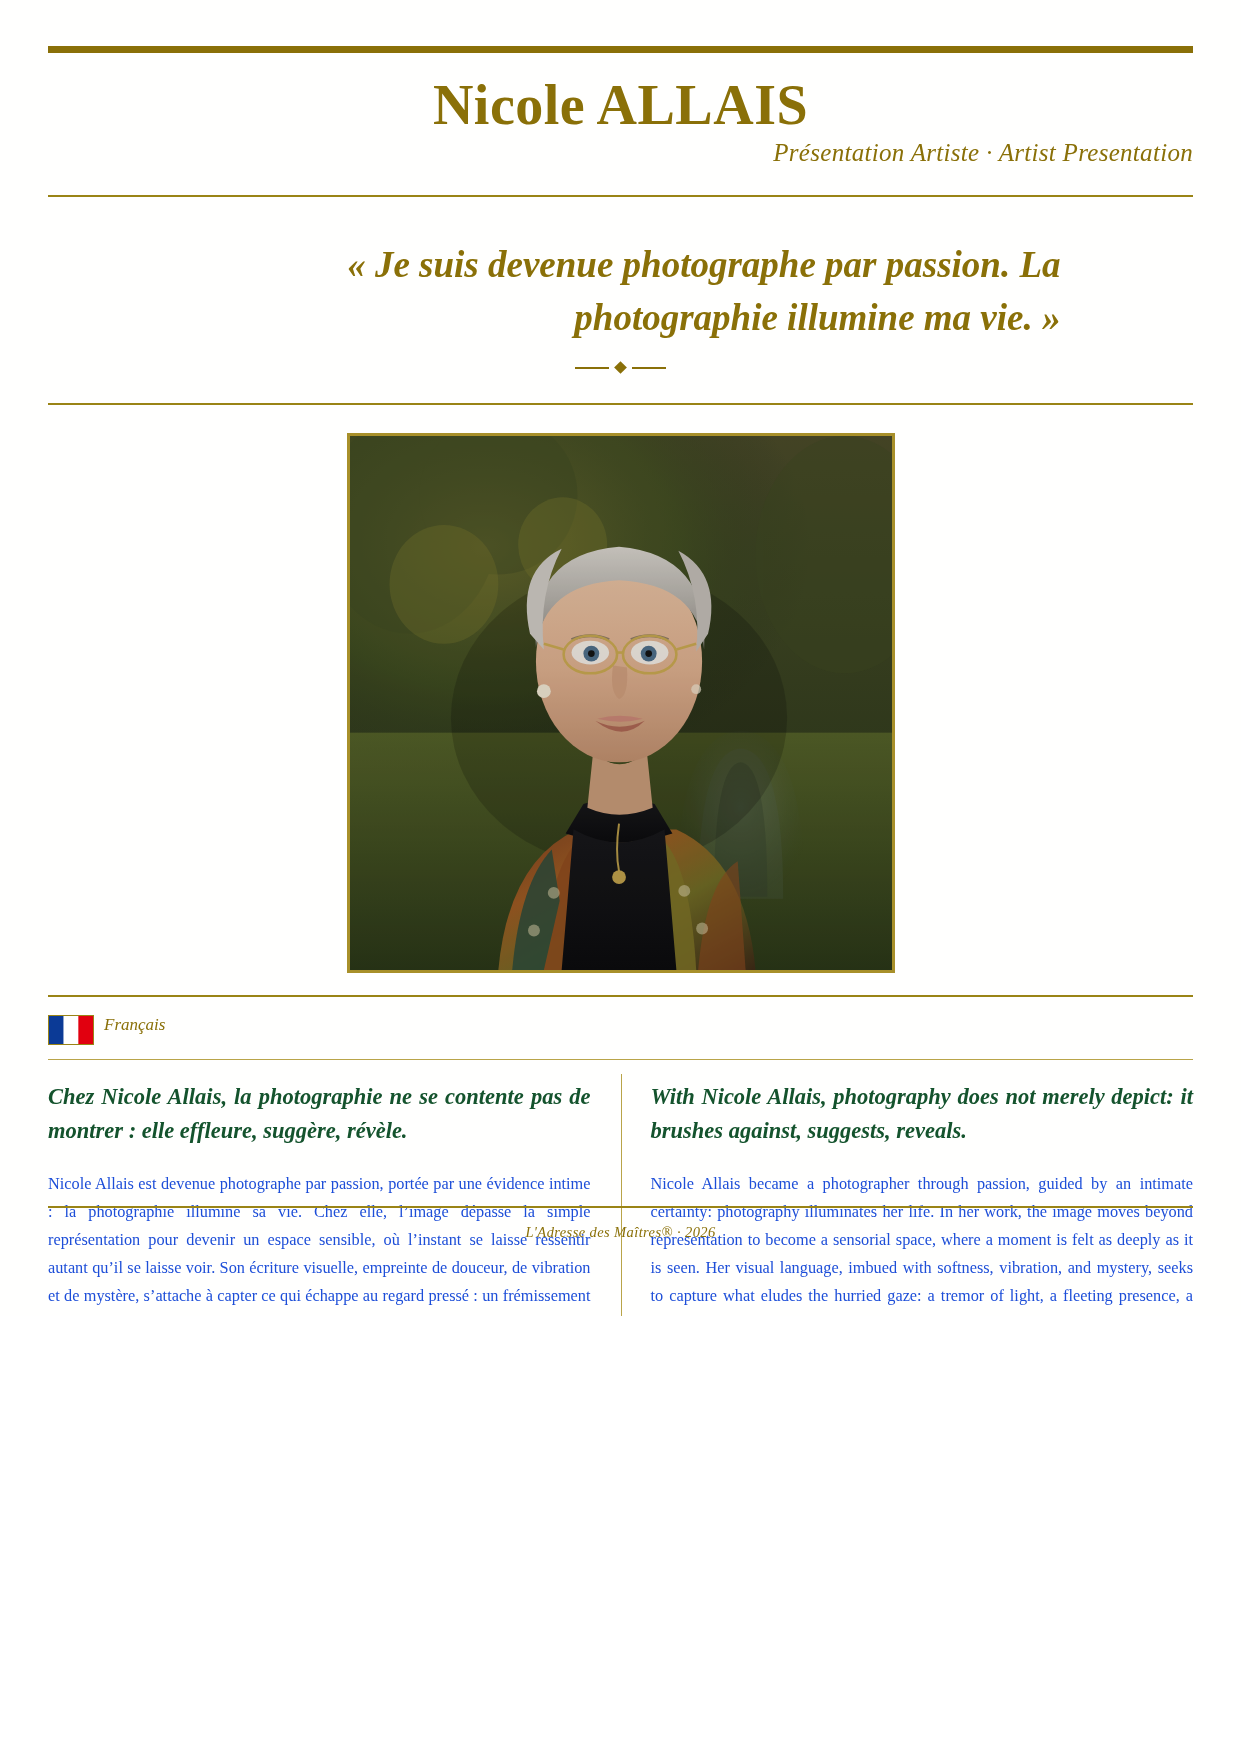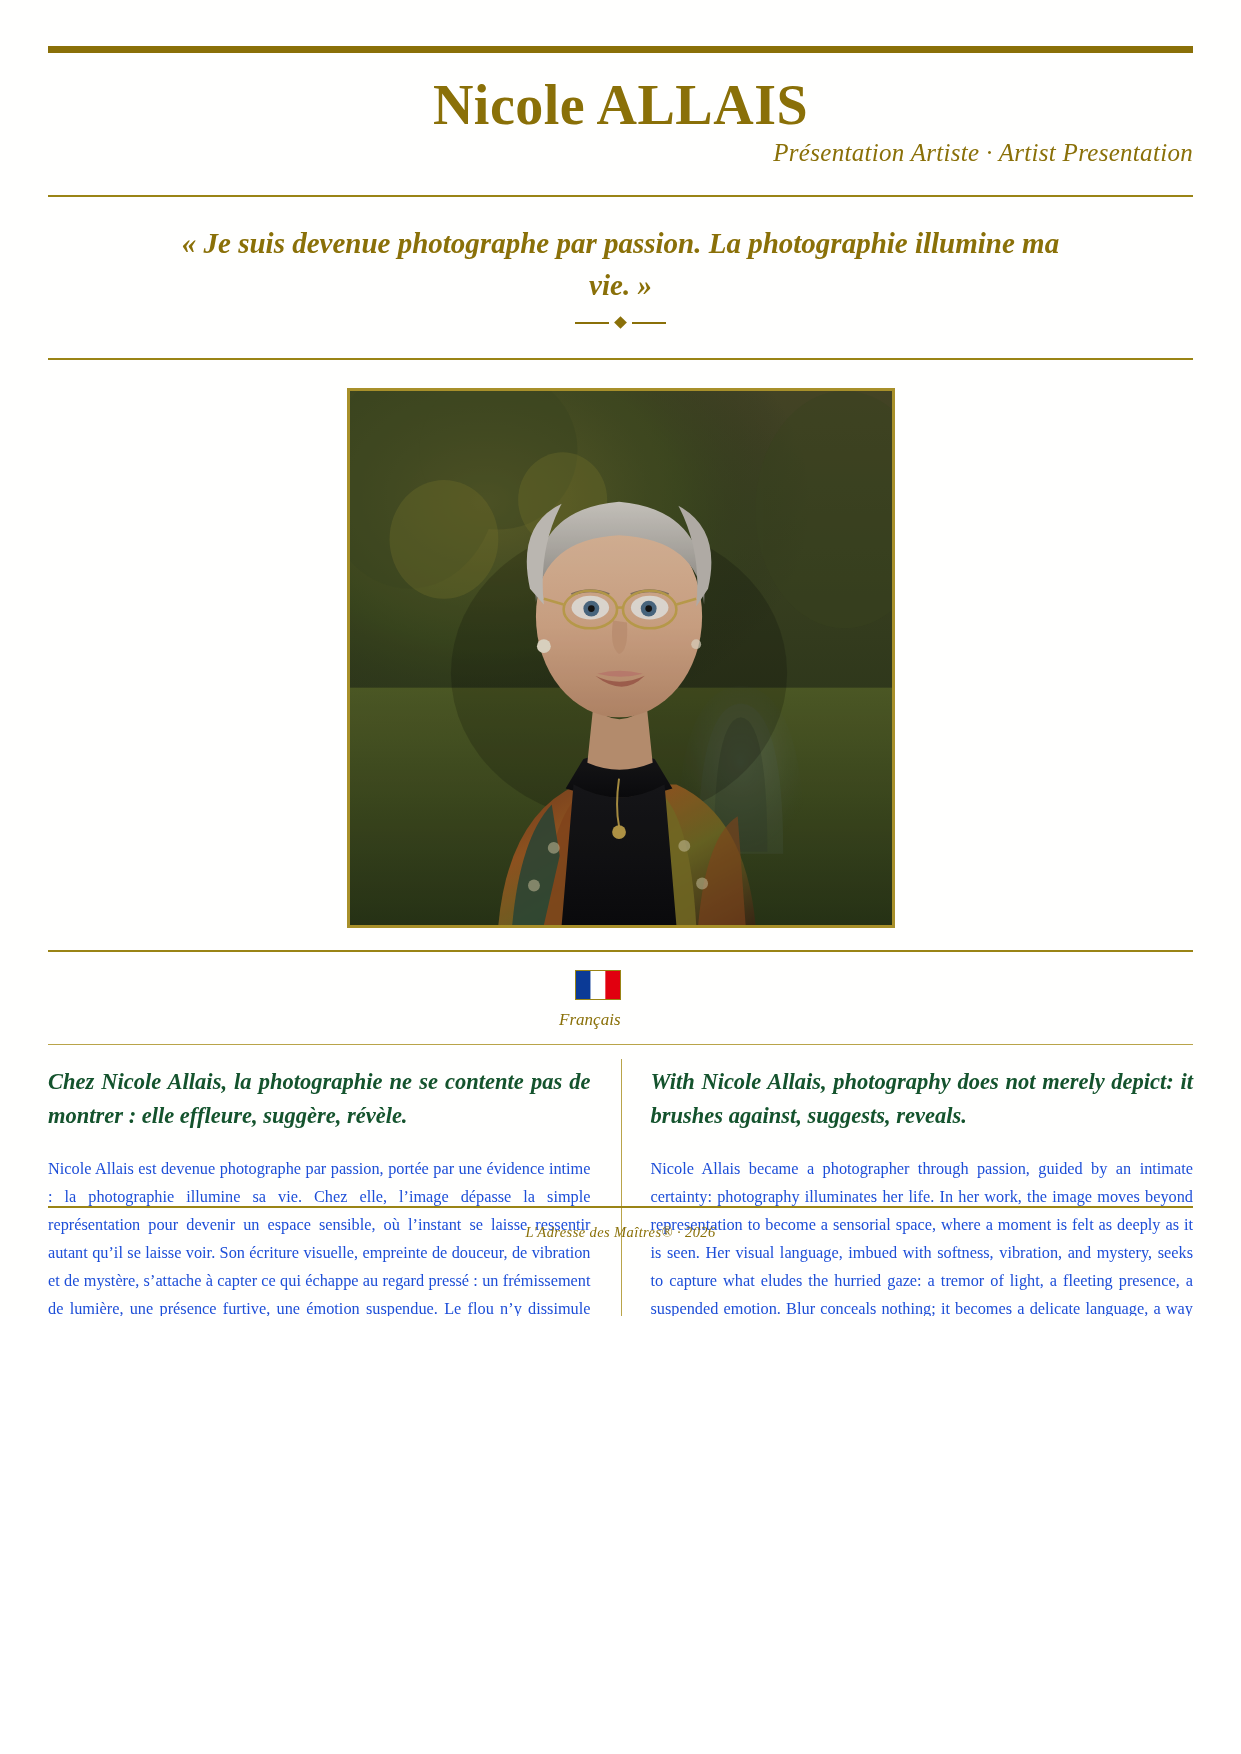--- a/index.html
+++ b/index.html
@@ -57,27 +57,28 @@
     background: #9a8415;
     margin-top: 16px;
   }
 
   
   .quote-block {
     text-align: center;
     padding-top: 26px;
   }
   .quote-fr {
-    font-size: 29px;
+    font-size: 37px;
     font-weight: bold;
     font-style: italic;
     color: #8a7008;
     line-height: 1.42;
     max-width: 880px;
-    margin: 0 auto;
+    margin: 16px auto;
+    text-align: right;
   }
   .ornament {
     display: flex;
     align-items: center;
     justify-content: center;
     margin: 10px auto 6px auto;
     height: 14px;
   }
   .ornament .bar {
     width: 34px;
@@ -129,23 +130,22 @@
 
   
   .lang-bar {
     display: flex;
     padding-top: 18px;
     padding-bottom: 14px;
   }
   .lang-cell {
     width: 50%;
     display: flex;
-    align-items: flex-end;
+    align-items: flex-start;
     gap: 10px;
-    flex-direction: column;
   }
   .flag {
     width: 46px;
     height: 30px;
     border: 1px solid #9a8415;
     box-sizing: border-box;
     display: block;
   }
   .lang-label {
     font-size: 17px;

